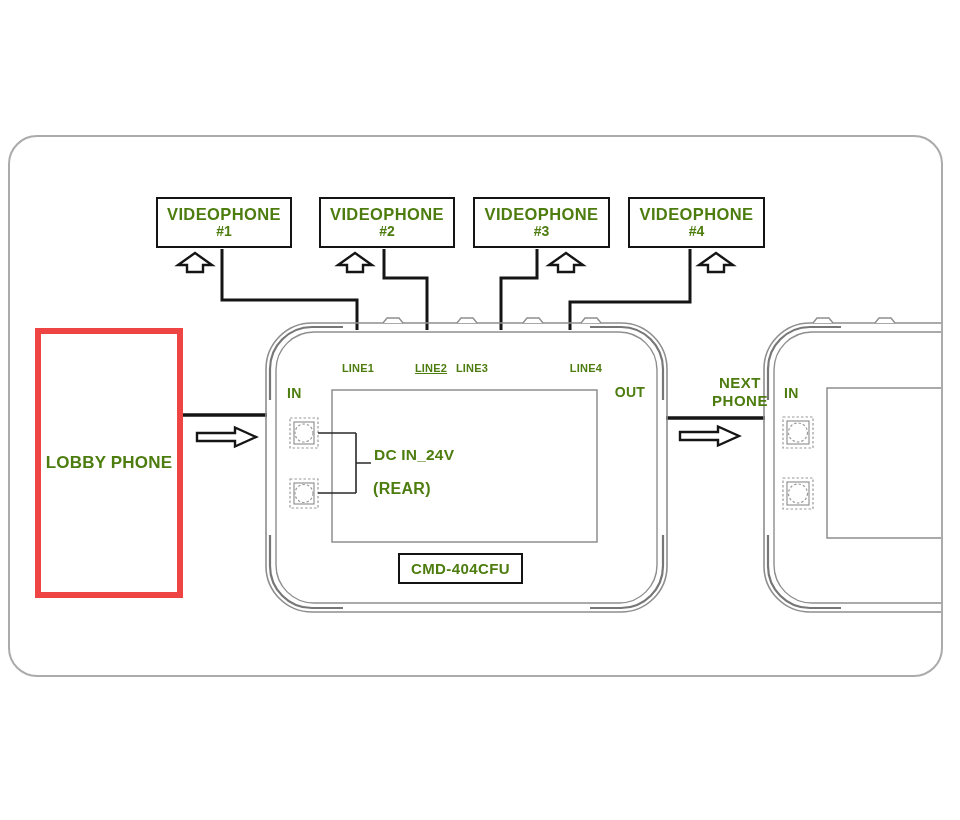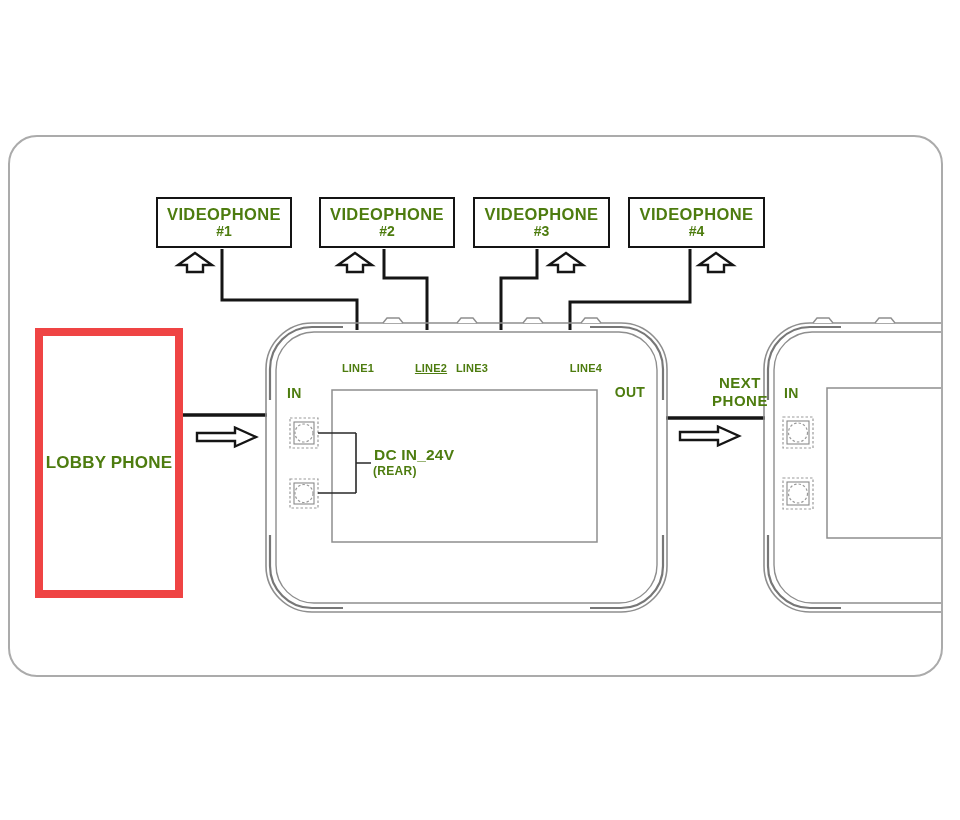--- a/index.html
+++ b/index.html
@@ -11,34 +11,34 @@
   .vpbox{
     position:absolute;box-sizing:border-box;width:136px;height:51px;
     border:2.5px solid #141414;background:#ffffff;
     display:flex;flex-direction:column;align-items:center;justify-content:center;
     line-height:1.12;
   }
   .vpbox .t{font-size:16.5px;font-weight:bold;letter-spacing:.4px;white-space:nowrap;}
   .vpbox .n{font-size:14px;font-weight:bold;}
   .lobbybox{
     position:absolute;box-sizing:border-box;left:35px;top:328px;width:148px;height:270px;
-    border:8px solid #ef4444;background:#ffffff;
+    border:6px solid #ef4444;background:#ffffff;
     display:flex;align-items:center;justify-content:center;
   }
   .lobbybox .t{font-size:17px;font-weight:bold;letter-spacing:.2px;white-space:nowrap;}
   .modelbox{
     position:absolute;box-sizing:border-box;left:398px;top:553px;width:125px;height:31px;
     border:2.5px solid #141414;background:#ffffff;
     display:flex;align-items:center;justify-content:center;
   }
   .modelbox .t{font-size:15px;font-weight:bold;letter-spacing:.4px;white-space:nowrap;}
   .linelbl{position:absolute;top:338px;font-size:11px;font-weight:bold;text-align:center;letter-spacing:.2px;margin-top:24px;}
   .portlbl{position:absolute;font-size:14px;font-weight:bold;letter-spacing:.3px;}
   .dclbl{position:absolute;left:374px;top:446px;font-size:15.5px;font-weight:bold;letter-spacing:.2px;white-space:nowrap;}
-  .rearlbl{position:absolute;left:373px;top:464px;font-size:12px;font-weight:bold;letter-spacing:.3px;white-space:nowrap;}
+  .rearlbl{position:absolute;left:373px;top:480px;font-size:16px;font-weight:bold;letter-spacing:.3px;white-space:nowrap;}
   .nextfloor{
     position:absolute;left:702px;top:374px;width:76px;text-align:center;
     font-size:15px;font-weight:bold;line-height:17.5px;letter-spacing:.5px;
   }
 </style>
 </head>
 <body>
 
 <div class="canvas">
 
@@ -145,20 +145,23 @@
   <div class="linelbl" style="left:403px;width:56px;text-decoration:underline;">LINE2</div>
   <div class="linelbl" style="left:446px;width:52px;">LINE3</div>
   <div class="linelbl" style="left:546px;width:56px;text-align:right;">LINE4</div>
 
   <div class="portlbl" style="left:287px;top:385px;">IN</div>
   <div class="portlbl" style="left:609px;top:384px;width:42px;text-align:center;">OUT</div>
 
   <div class="dclbl">DC IN_24V</div>
   <div class="rearlbl">(REAR)</div>
 
+  <div class="modelbox">
+    <span class="t">CMD-404CFU</span>
+  </div>
 
   <div class="nextfloor">
     <div>NEXT</div>
     <div>PHONE</div>
   </div>
 
   <div class="portlbl" style="left:784px;top:385px;">IN</div>
 
 </div>
 

